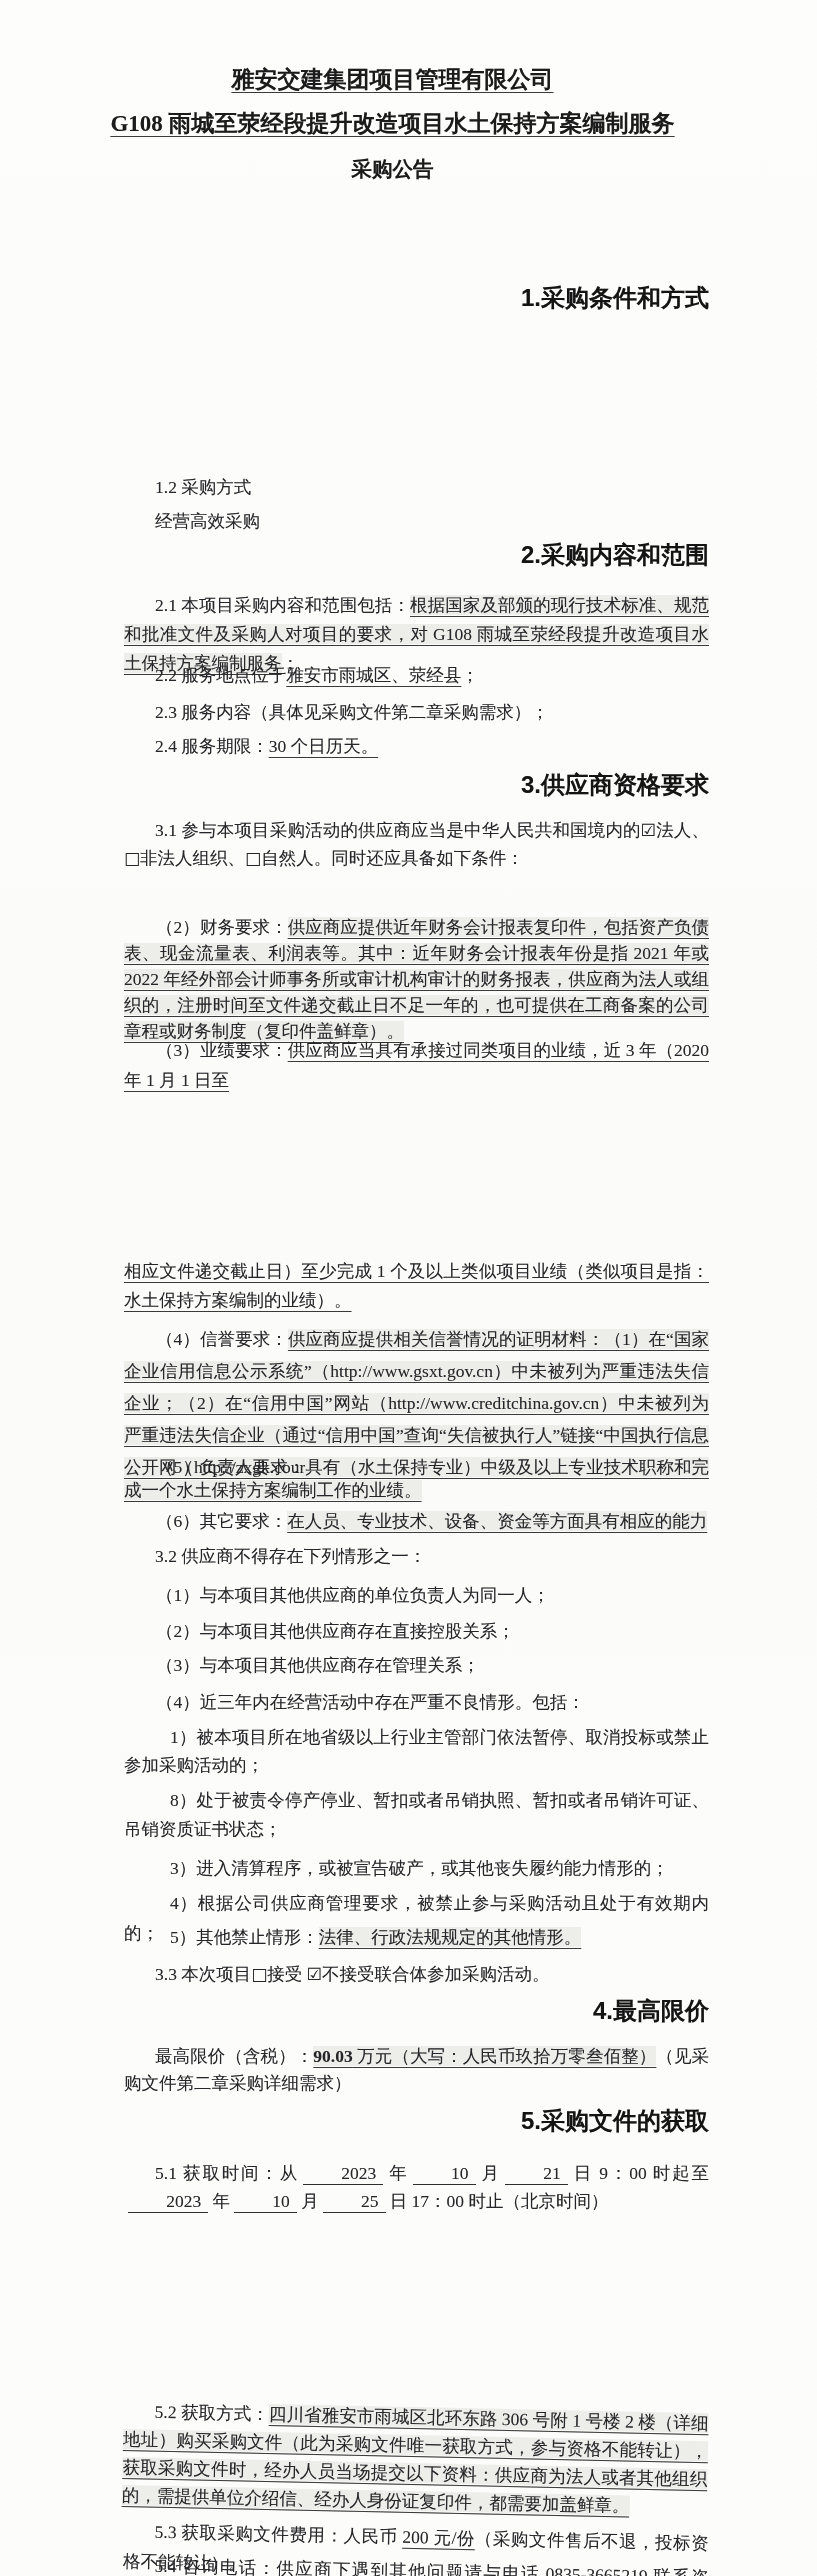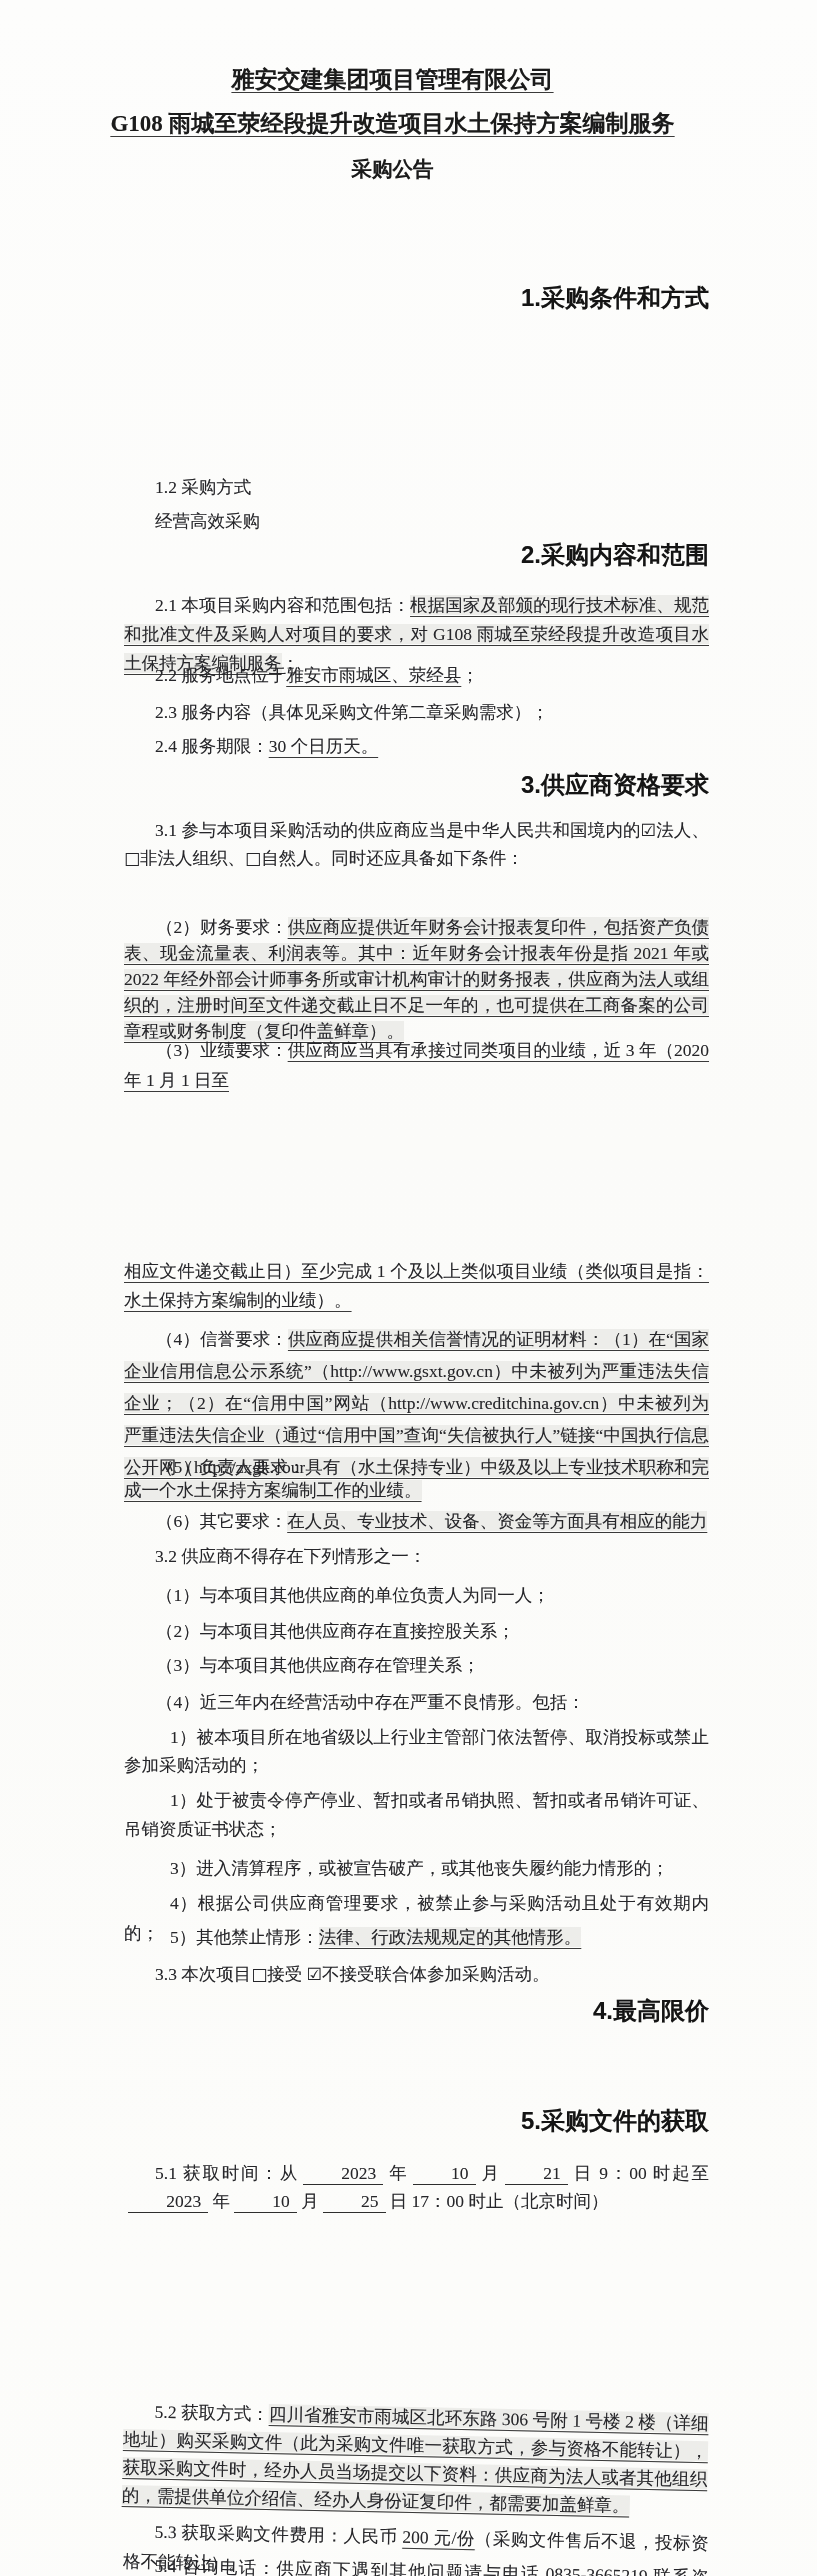--- a/index.html
+++ b/index.html
@@ -58,27 +58,28 @@
   <p class="abs body lh57" style="top:1257px"><span class="u">相应文件递交截止日）至少完成 1 个及以上类似项目业绩（类似项目是指：水土保持方案编制的业绩）。</span></p>
   <p class="abs body lh62 ind2" style="top:1323px"><span>（4）信誉要求：</span><span class="u fill">供应商应提供相关信誉情况的证明材料：（1）在“国家企业信用信息公示系统”（http://www.gsxt.gov.cn）中未被列为严重违法失信企业；（2）在“信用中国”网站（http://www.creditchina.gov.cn）中未被列为严重违法失信企业（通过“信用中国”查询“失信被执行人”链接“中国执行信息公开网（http://zxgk.court.gov.cn/shixin/）”的结果）</span></p>
   <p class="abs body lh44 ind2" style="top:1456px"><span>（5）负责人要求：</span><span class="u fill">具有（水土保持专业）中级及以上专业技术职称和完成一个水土保持方案编制工作的业绩。</span></p>
   <p class="abs body ind2" style="top:1506px"><span>（6）其它要求：</span><span class="u fill">在人员、专业技术、设备、资金等方面具有相应的能力</span></p>
   <p class="abs body ind1" style="top:1541px">3.2 供应商不得存在下列情形之一：</p>
   <p class="abs body ind2" style="top:1580px">（1）与本项目其他供应商的单位负责人为同一人；</p>
   <p class="abs body ind2" style="top:1616px">（2）与本项目其他供应商存在直接控股关系；</p>
   <p class="abs body ind2" style="top:1650px">（3）与本项目其他供应商存在管理关系；</p>
   <p class="abs body ind2" style="top:1687px">（4）近三年内在经营活动中存在严重不良情形。包括：</p>
   <p class="abs body lh54 ind3" style="top:1723px">1）被本项目所在地省级以上行业主管部门依法暂停、取消投标或禁止参加采购活动的；</p>
-  <p class="abs body lh56 ind3" style="top:1786px">1）处于被责令停产停业、暂扣或者吊销执照、暂扣或者吊销许可证、吊销资质证书状态；</p>
+  <p class="abs body lh56 ind3" style="top:1786px">8）处于被责令停产停业、暂扣或者吊销执照、暂扣或者吊销许可证、吊销资质证书状态；</p>
   <p class="abs body ind3" style="top:1853px">3）进入清算程序，或被宣告破产，或其他丧失履约能力情形的；</p>
   <p class="abs body ind3" style="top:1888px">4）根据公司供应商管理要求，被禁止参与采购活动且处于有效期内的；</p>
   <p class="abs body ind3" style="top:1922px"><span>5）其他禁止情形：</span><span class="u fill">法律、行政法规规定的其他情形。</span></p>
   <p class="abs body ind1" style="top:1959px"><span>3.3 本次项目</span><span class="cb">□</span><span>接受 </span><span class="cb">☑</span><span>不接受联合体参加采购活动。</span></p>
 
   <p class="abs h" style="top:1997px">4.最高限价</p>
+  <p class="abs body lh52 ind1" style="top:2043px"><span>最高限价（含税）：</span><span class="u fill b">90.03</span><span class="u fill"> 万元（大写：人民币玖拾万零叁佰整）</span><span>（见采购文件第二章采购详细需求）</span></p>
 
   <p class="abs h" style="top:2107px">5.采购文件的获取</p>
   <p class="abs body lh54 ind1" style="top:2159px"><span>5.1 获取时间：从</span><span class="blank wide">2023</span><span>年</span><span class="blank">10</span><span>月</span><span class="blank">21</span><span>日 9：00 时起至</span><span class="blank wide">2023</span><span>年</span><span class="blank">10</span><span>月</span><span class="blank">25</span><span>日 17：00 时止（北京时间）</span></p>
   <p class="abs body lh54 ind1 tilt" style="top:2397px"><span>5.2 获取方式：</span><span class="u fill">四川省雅安市雨城区北环东路 306 号附 1 号楼 2 楼（详细地址）购买采购文件（此为采购文件唯一获取方式，参与资格不能转让），获取采购文件时，经办人员当场提交以下资料：供应商为法人或者其他组织的，需提供单位介绍信、经办人身份证复印件，都需要加盖鲜章。</span></p>
   <p class="abs body ind1 tilt" style="top:2516px"><span>5.3 获取采购文件费用：人民币 </span><span class="u">200 元/份</span><span>（采购文件售后不退，投标资格不能转让）。</span></p>
   <p class="abs body ind1 tilt" style="top:2550px"><span>5.4 咨询电话：供应商下遇到其他问题请与电话 </span><span class="u">0835-3665219</span><span> 联系咨询。</span></p>
 
 </div>
 
 

